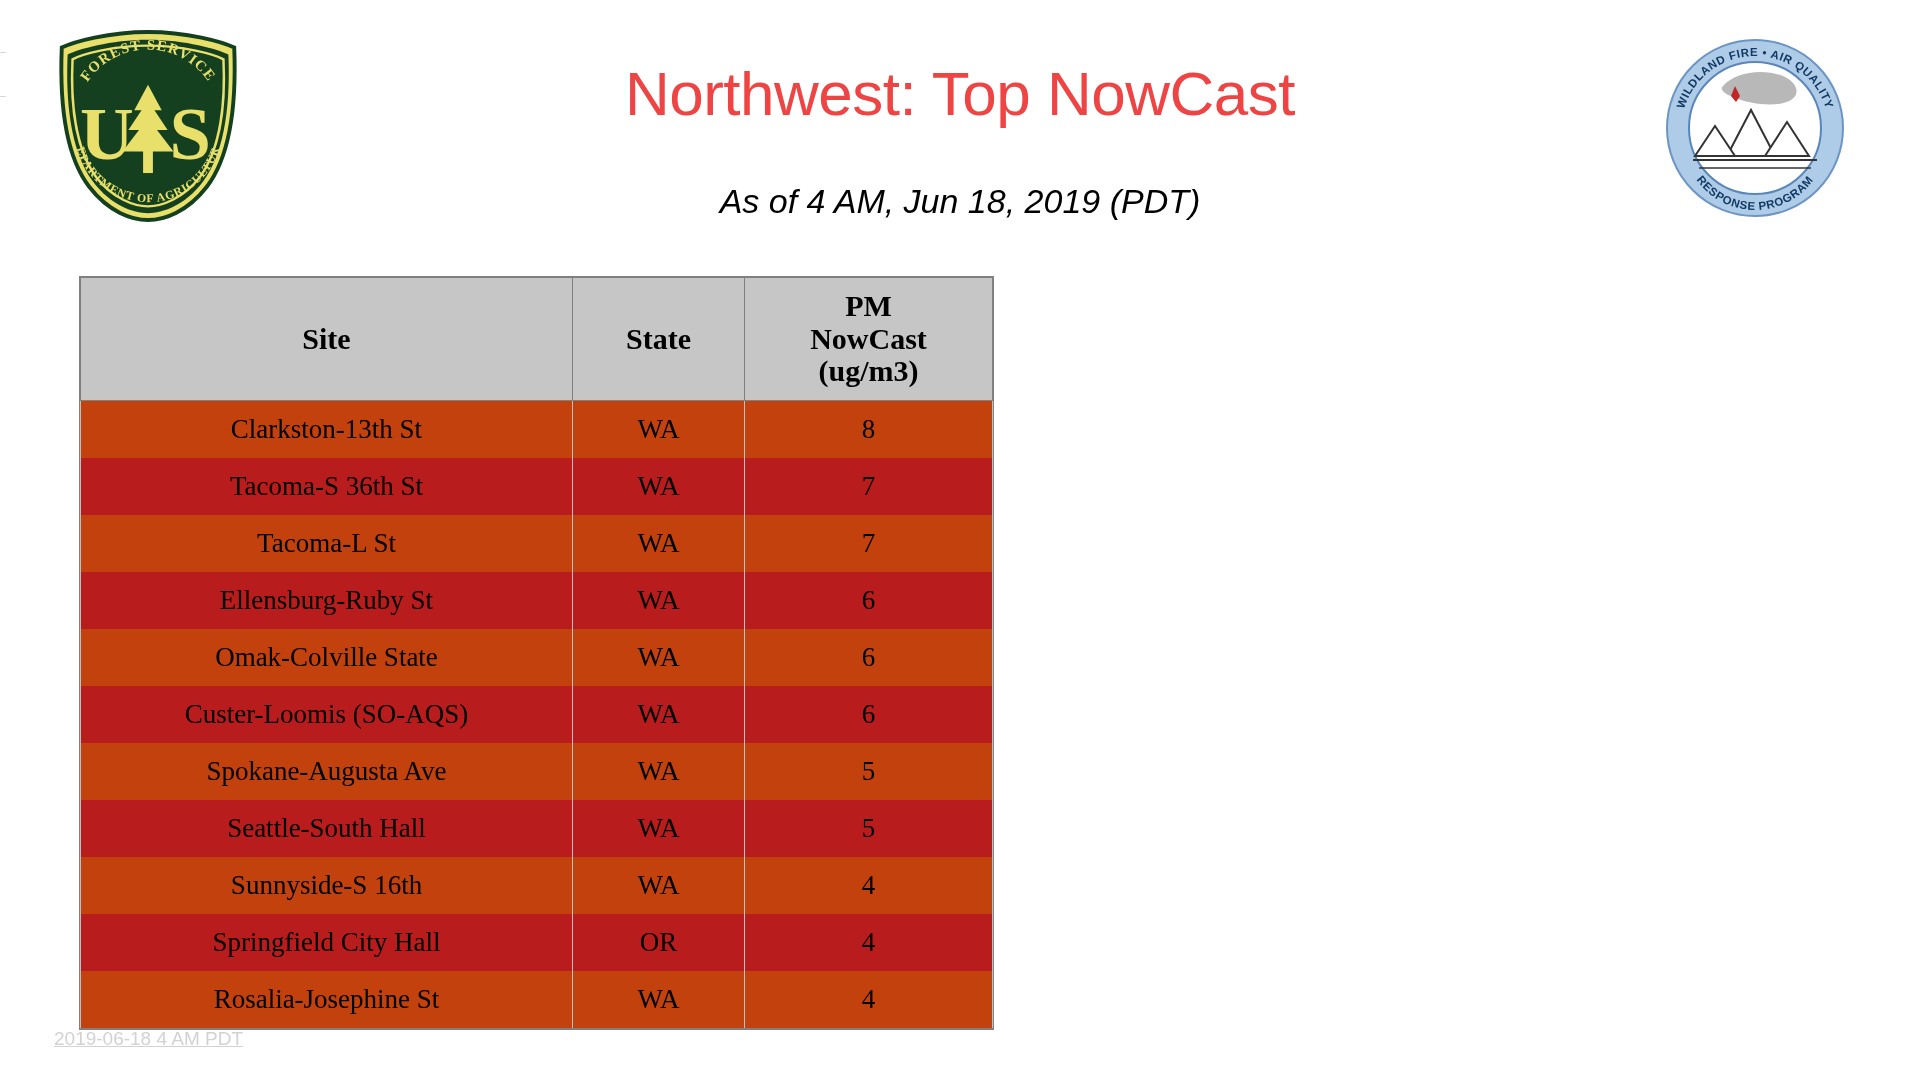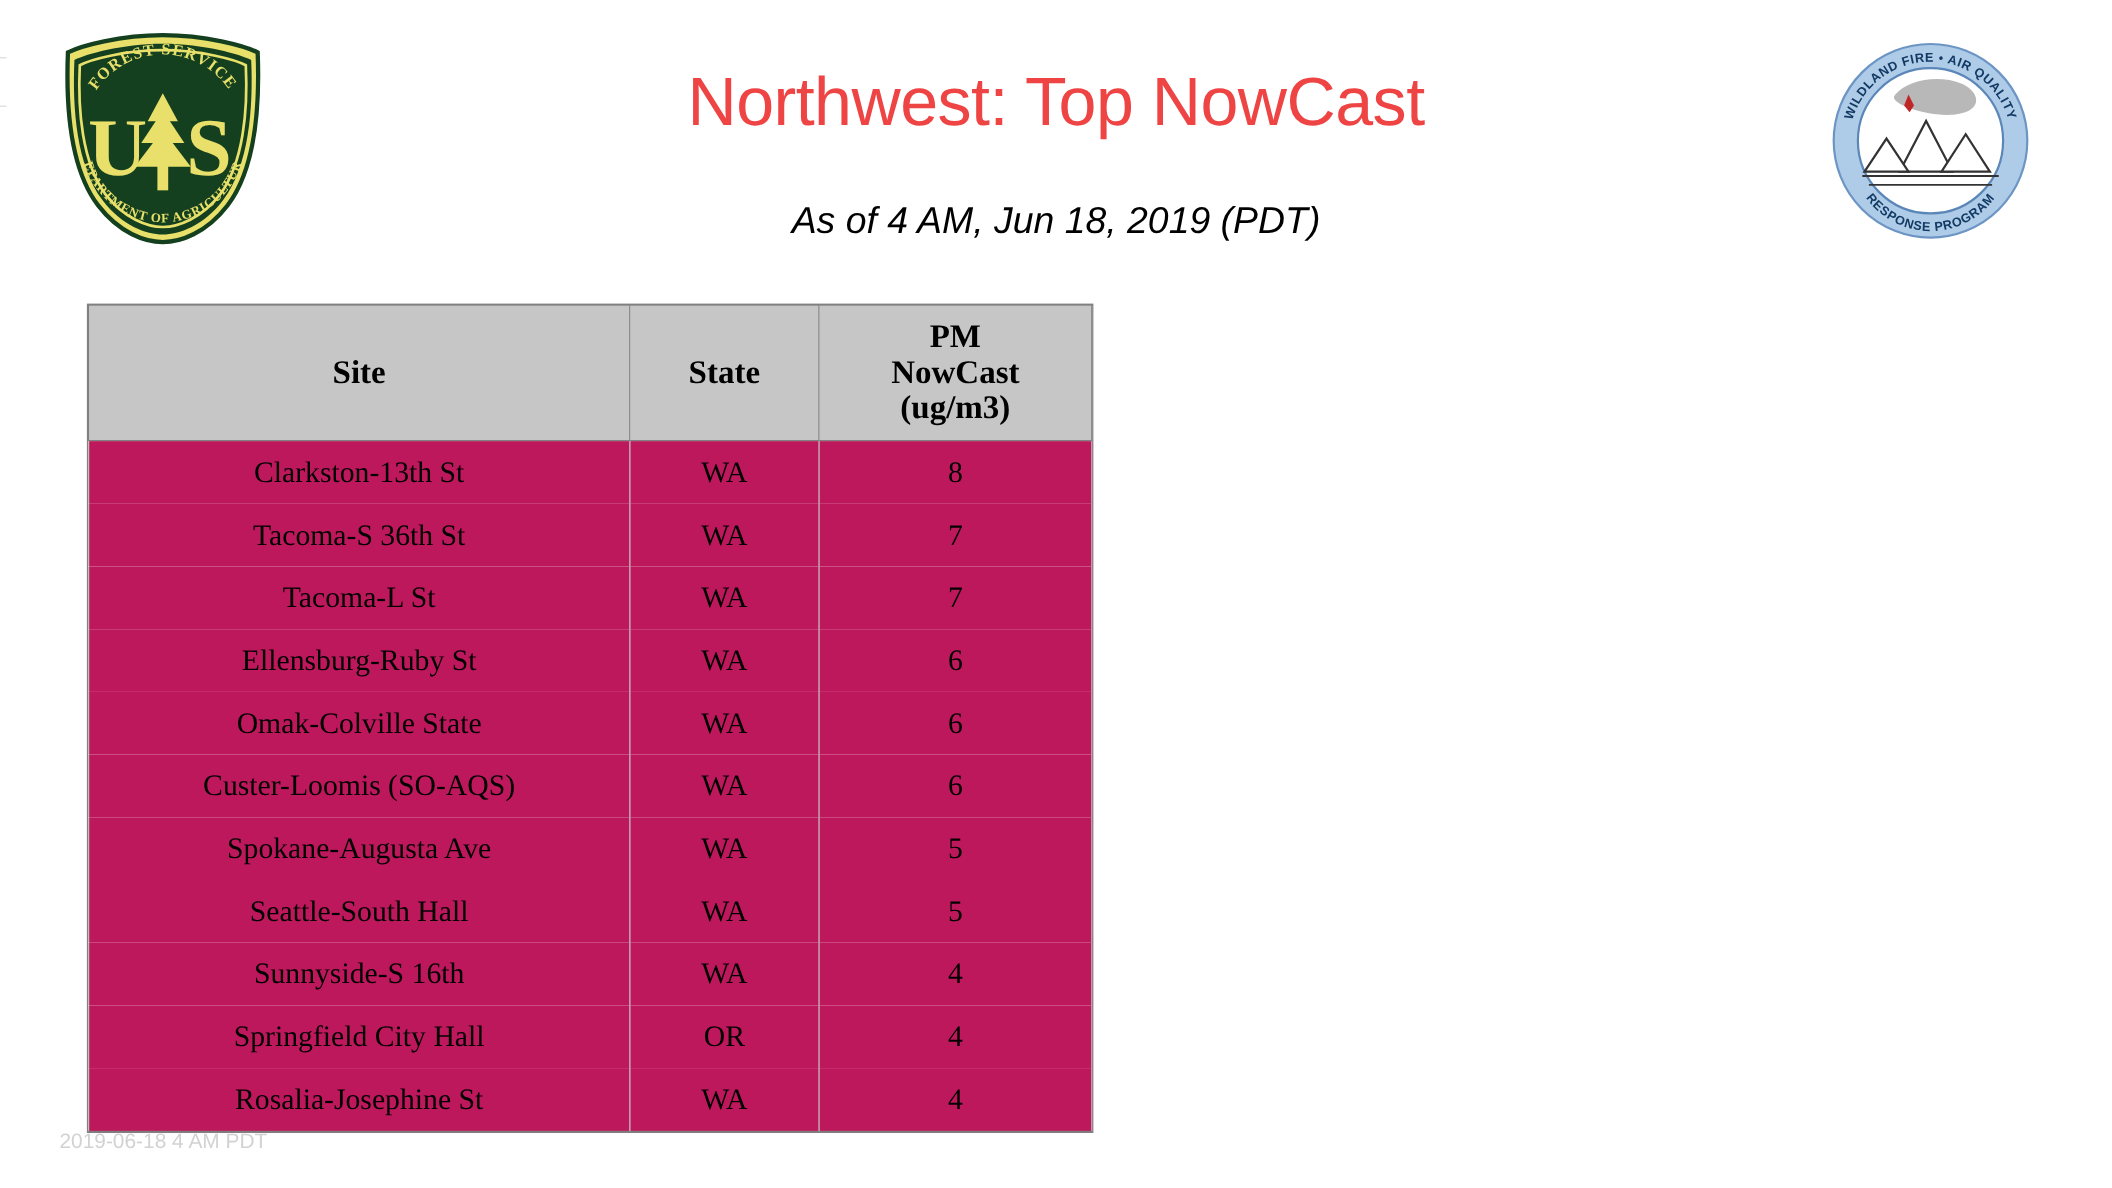--- a/index.html
+++ b/index.html
@@ -100,43 +100,44 @@
     border-right: 1px solid #bfbfbf;
     font-size: 27px;
     color: #000000;
     text-align: center;
     height: 57px;
     padding: 0 4px;
     vertical-align: middle;
   }
 
   table.nowcast tbody tr.odd td {
-    background: #be185d;
+    background: #c2410c;
   }
   table.nowcast tbody tr.even td {
-    background: #be185d;
+    background: #b91c1c;
     text-align: center;
   }
   table.nowcast tbody tr:last-child td {
     border-bottom: 1px solid #808080;
   }
 
   col.c-site   { width: 492px; }
   col.c-state  { width: 172px; }
   col.c-pm     { width: 248px; }
 
   
   .footer-artifact {
     position: absolute;
     left: 54px;
     top: 1028px;
     font-family: "Liberation Sans", sans-serif;
     font-size: 19px;
     color: #d2d2d2;
     white-space: nowrap;
+    text-decoration: underline;
   }
 
   
   .edge-tick {
     position: absolute;
     left: 0;
     width: 6px;
     height: 1px;
     background: #d8d8d8;
   }

